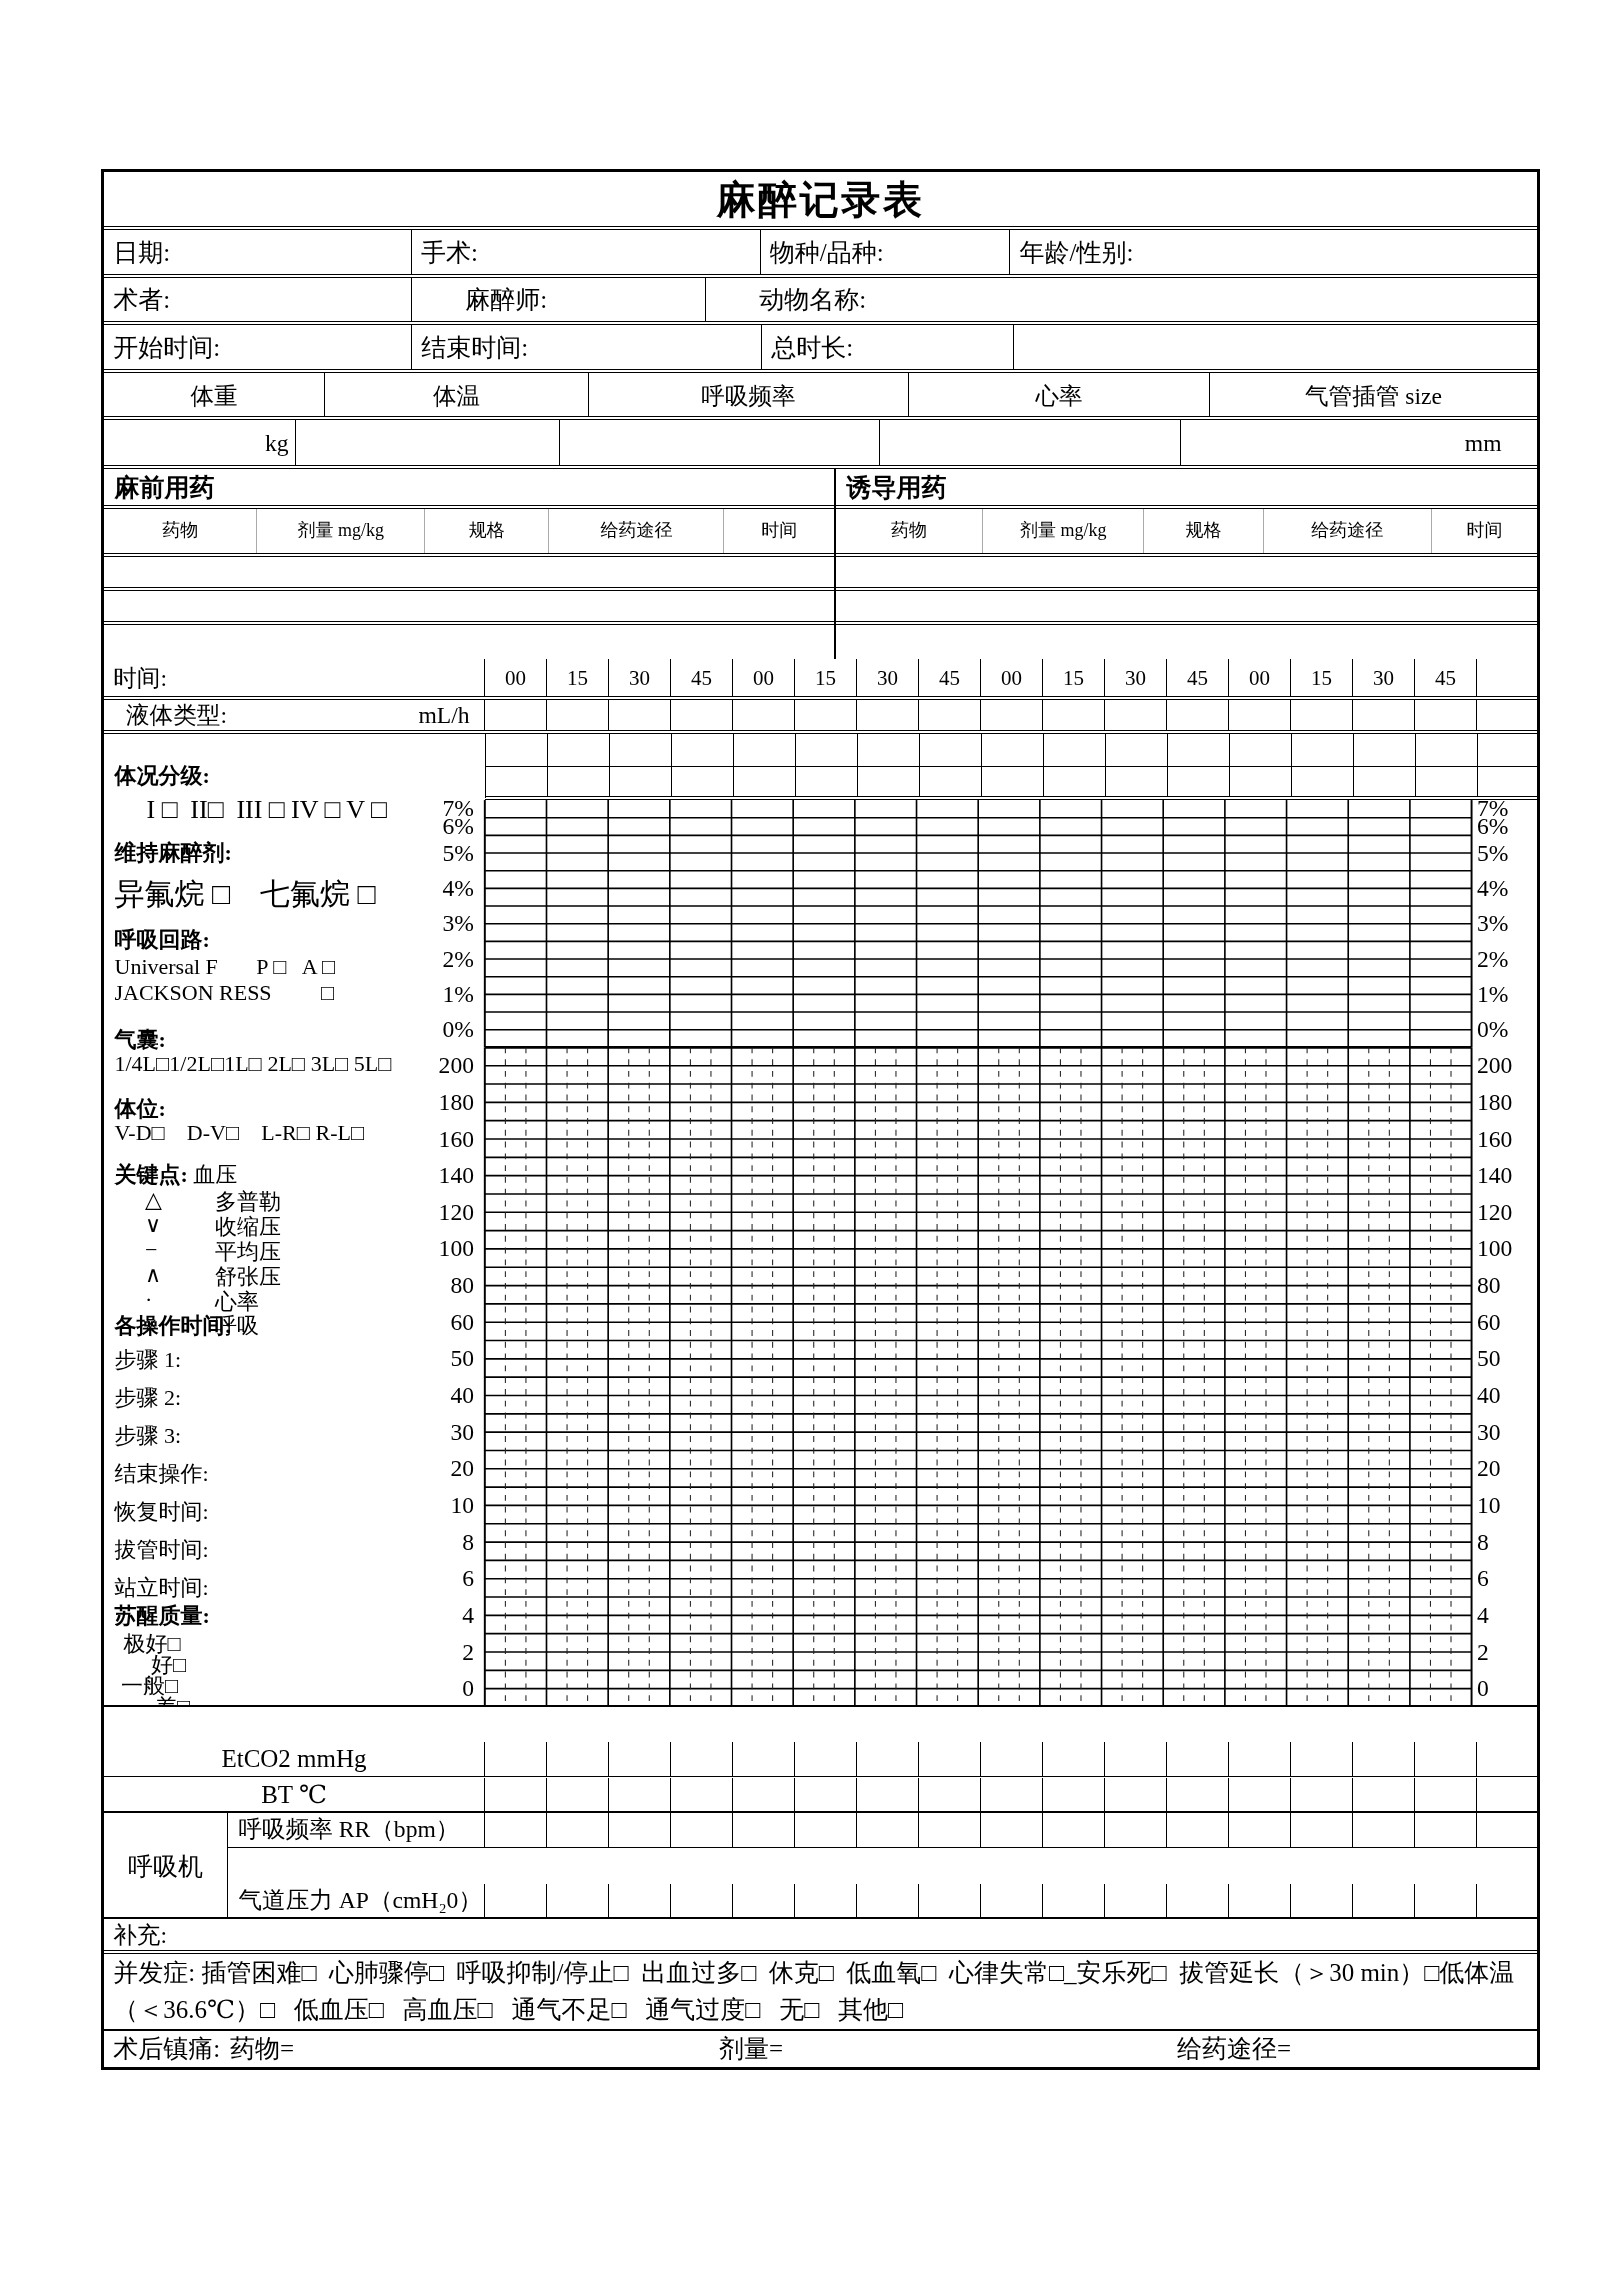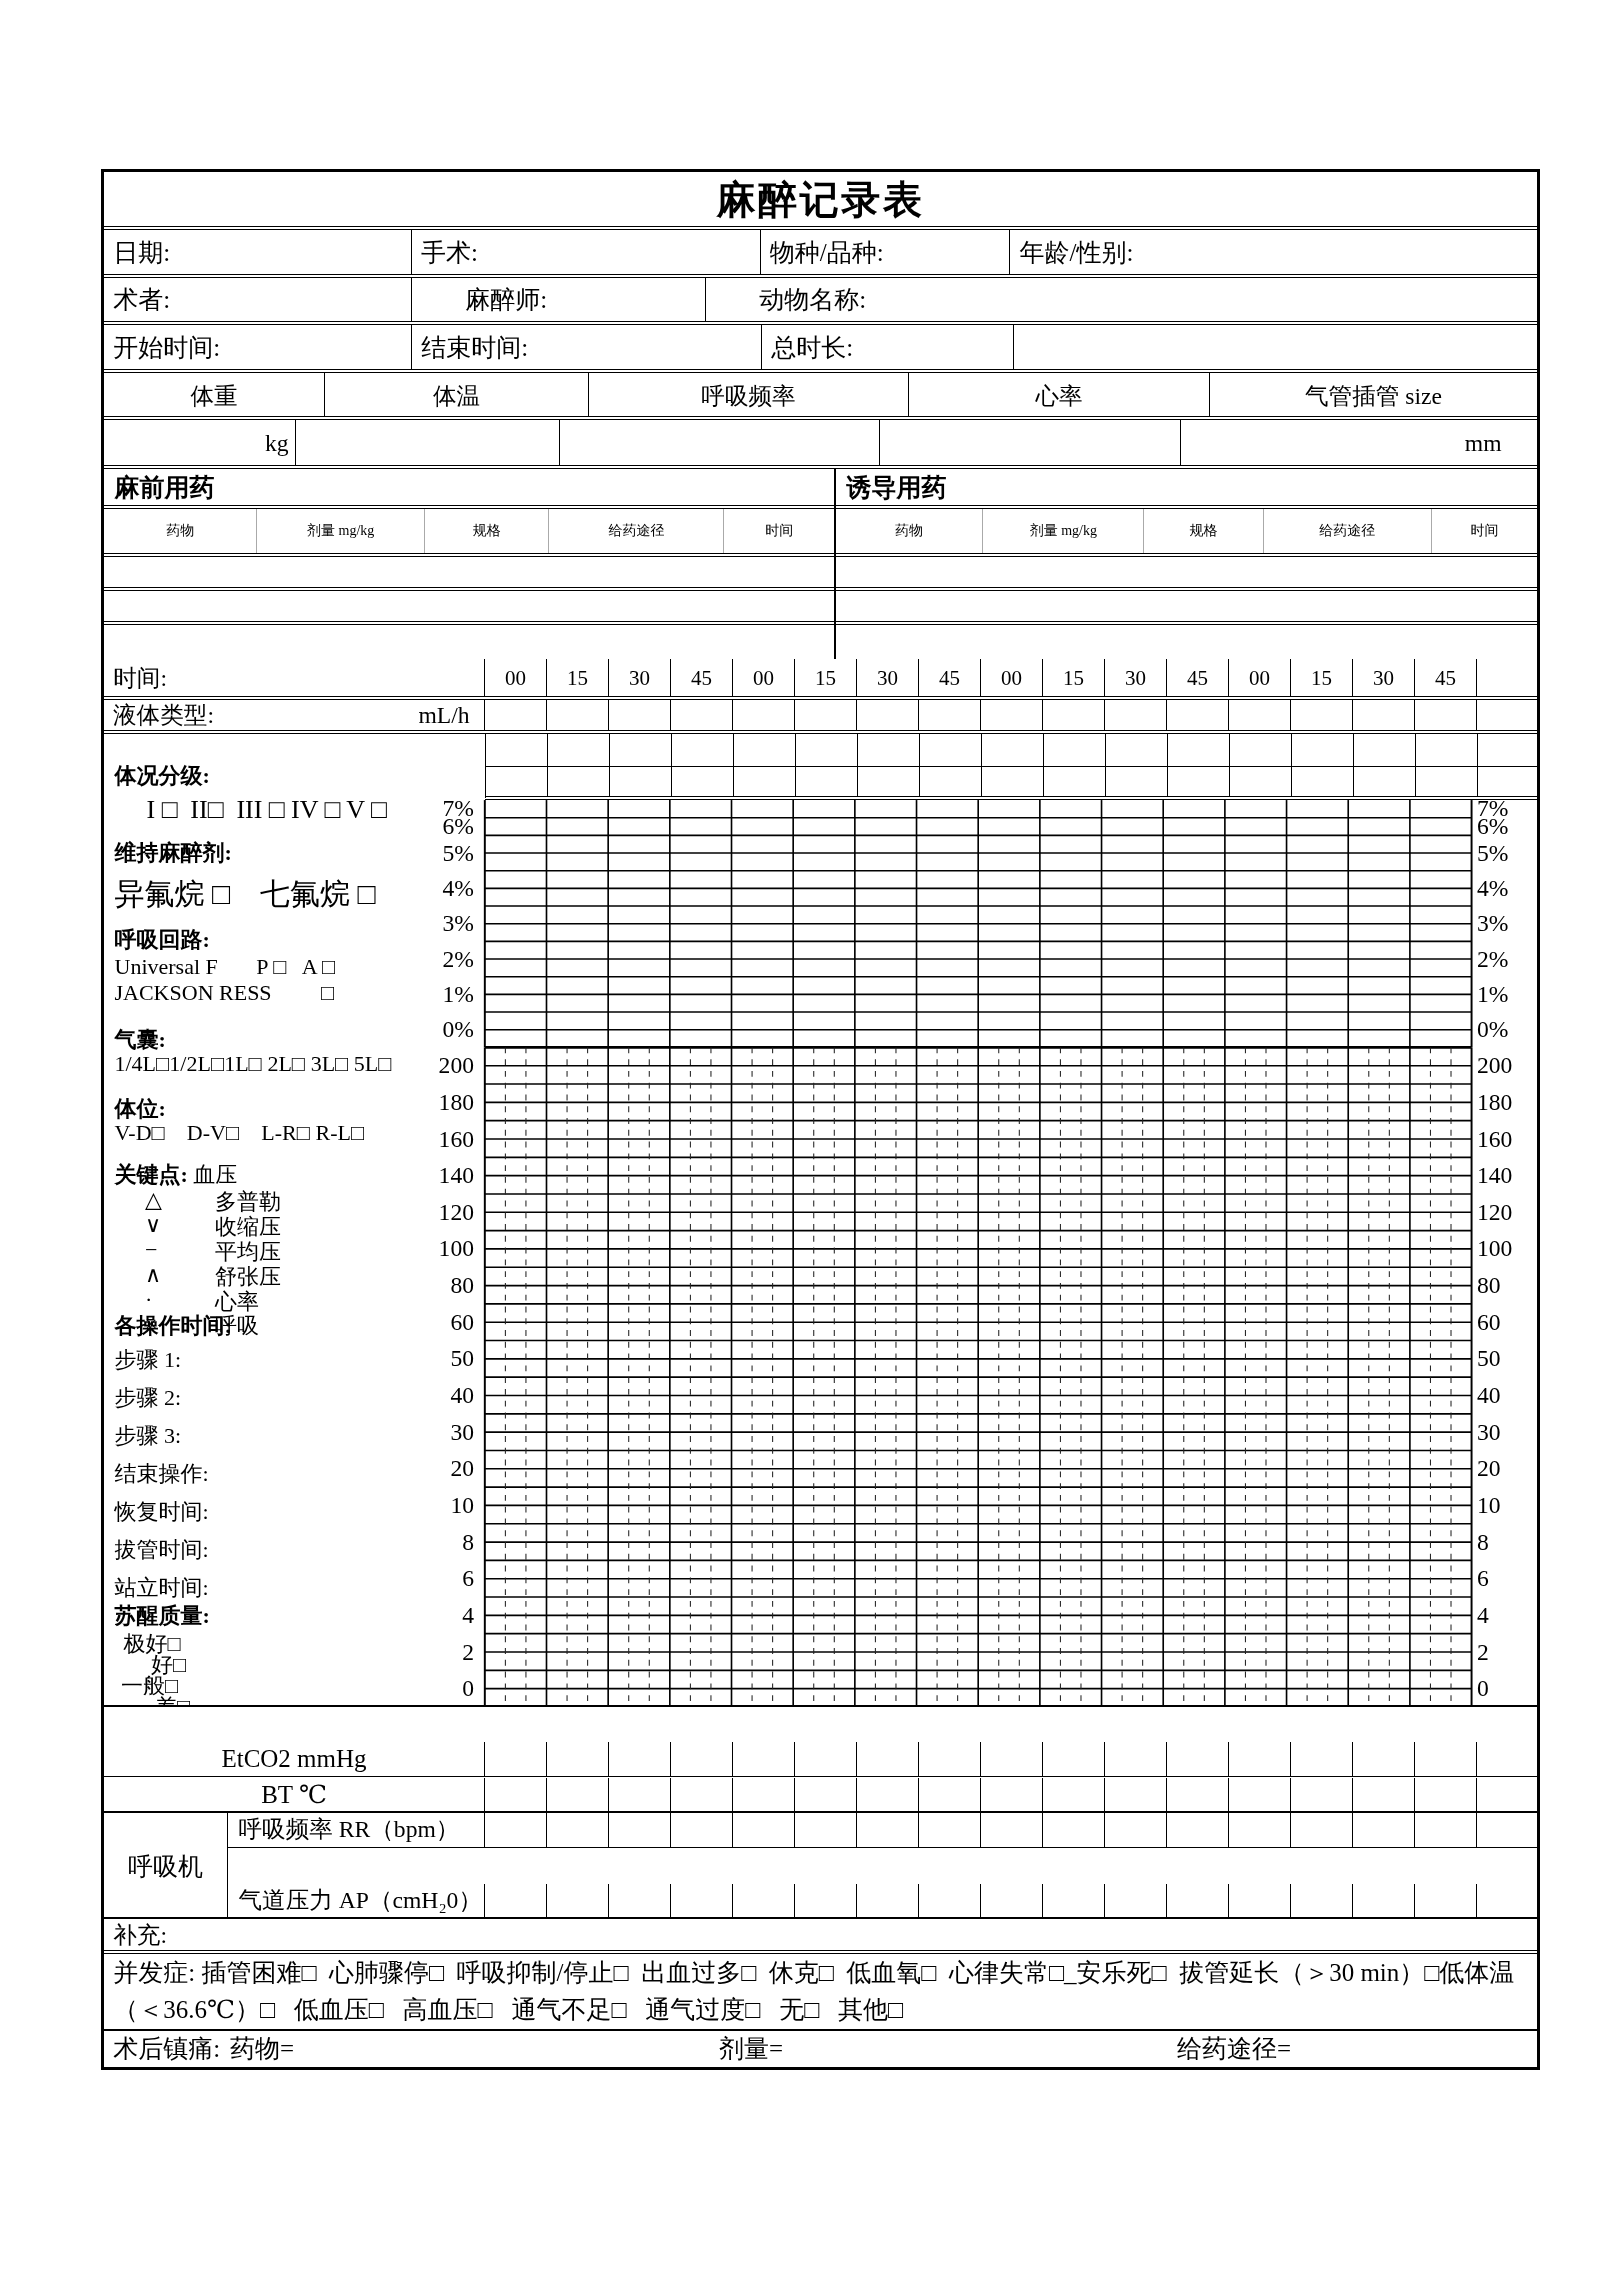--- a/index.html
+++ b/index.html
@@ -16,33 +16,33 @@
   .inforow{height:48px;}
   .inforow .cell{padding-left:9.2px;font-size:25px;line-height:46px;}
   .vh .cell{text-align:center;font-size:23.6px;line-height:46px;padding-left:0;}
   .kgrow{height:49px;}
   .kgrow .cell{font-size:23.6px;line-height:47px;text-align:right;padding-right:6.5px;}
   
   .medwrap{height:190px;}
   .medhalf{position:absolute;top:0;height:190px;box-sizing:border-box;}
   .medband{height:40px;border-bottom:4.6px double #000;font-weight:bold;font-size:25px;line-height:37px;padding-left:10.5px;box-sizing:border-box;}
   .medcols{height:48px;border-bottom:4.6px double #000;display:flex;box-sizing:border-box;}
-  .medcol{font-size:14px;line-height:43px;text-align:center;border-right:0.7px solid #aaa;box-sizing:border-box;}
+  .medcol{font-size:18px;line-height:43px;text-align:center;border-right:0.7px solid #aaa;box-sizing:border-box;}
   .medcol:last-child{border-right:none;}
   .medrow{height:34px;border-bottom:4.6px double #000;box-sizing:border-box;}
   .medrow:last-child{border-bottom:none;}
   
   .lzone{flex:0 0 381px;box-sizing:border-box;border-right:1.3px solid #000;font-size:23.6px;}
   .tcell{flex:0 0 62px;box-sizing:border-box;border-right:1.3px solid #000;text-align:center;}
   .tcell.cap{flex:1 1 auto;border-right:none;}
   .timerow{height:41px;}
   .timerow .tcell{font-size:21px;line-height:38px;}
   .timerow .lzone{line-height:38px;padding-left:9.2px;}
   .fluidrow{height:34px;}
-  .fluidrow .lzone{line-height:31px;padding-left:9px;display:flex;justify-content:space-between;padding-right:14.4px;}
+  .fluidrow .lzone{line-height:31px;padding-left:22px;display:flex;justify-content:space-between;padding-right:14.4px;}
   .gridonly{height:33px;}
   .gridonly .spacer{flex:0 0 381px;}
   .gridonly .gpart{flex:1 1 auto;display:flex;border-left:1.3px solid #000;box-sizing:border-box;}
   
   .chart{top:628px;height:907px;border-bottom:2.6px solid #000;}
   .scalelab{position:absolute;height:29px;line-height:29px;font-size:23.6px;}
   .slab-l{left:0;width:370px;text-align:right;}
   .slab-r{left:1373px;width:59px;text-align:left;}
   
   .sidebar{position:absolute;left:0;top:561px;width:380px;height:974px;overflow:hidden;}

